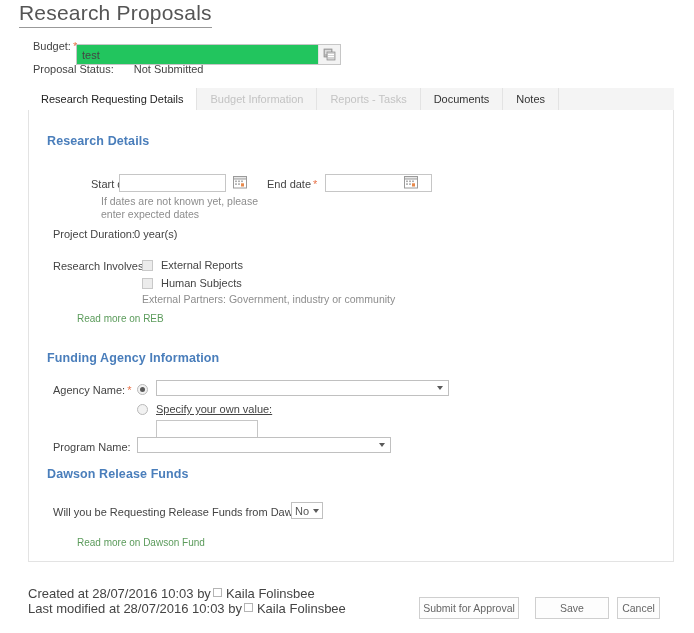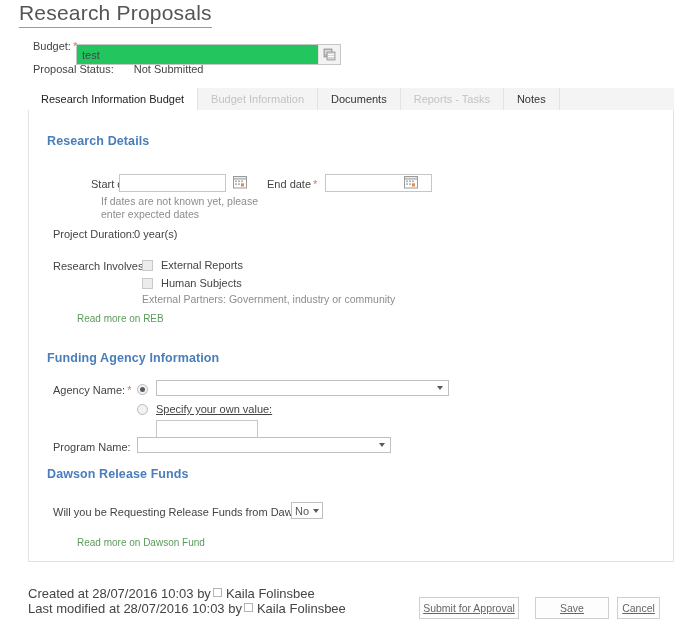--- a/index.html
+++ b/index.html
@@ -307,21 +307,20 @@
     top: 0;
     height: 22px;
     line-height: 20px;
     text-align: center;
     font-size: 10.5px;
     color: #666666;
     background: #fdfdfd;
     border: 1px solid #cfcfcf;
     box-sizing: border-box;
     cursor: pointer;
-    text-decoration: underline;
   }
   #btn-submit { left: 0px;   width: 100px; }
   #btn-save   { left: 116px; width: 74px; }
   #btn-cancel { left: 198px; width: 43px; }
 </style>
 </head>
 <body>
 
 <div id="page-title">Research Proposals</div>
 
@@ -343,24 +342,24 @@
     </div>
   </div>
 </div>
 
 <div id="status-row">
   <span id="status-label">Proposal Status:</span>
   <span id="status-value">Not Submitted</span>
 </div>
 
 <div id="tabstrip">
-  <div class="tab active">Research Information Budget</div>
+  <div class="tab active">Research Requesting Details</div>
   <div class="tab disabled">Budget Information</div>
+  <div class="tab disabled">Reports - Tasks</div>
   <div class="tab">Documents</div>
-  <div class="tab disabled">Reports - Tasks</div>
   <div class="tab">Notes</div>
 </div>
 
 <div id="panel">
 
   <div id="sec-research" class="section-head">Research Details</div>
 
   <div class="lbl" style="left:24px; top:68px;margin-left:38px;">
     <span>Start date</span><span class="req-star">*</span>
   </div>

